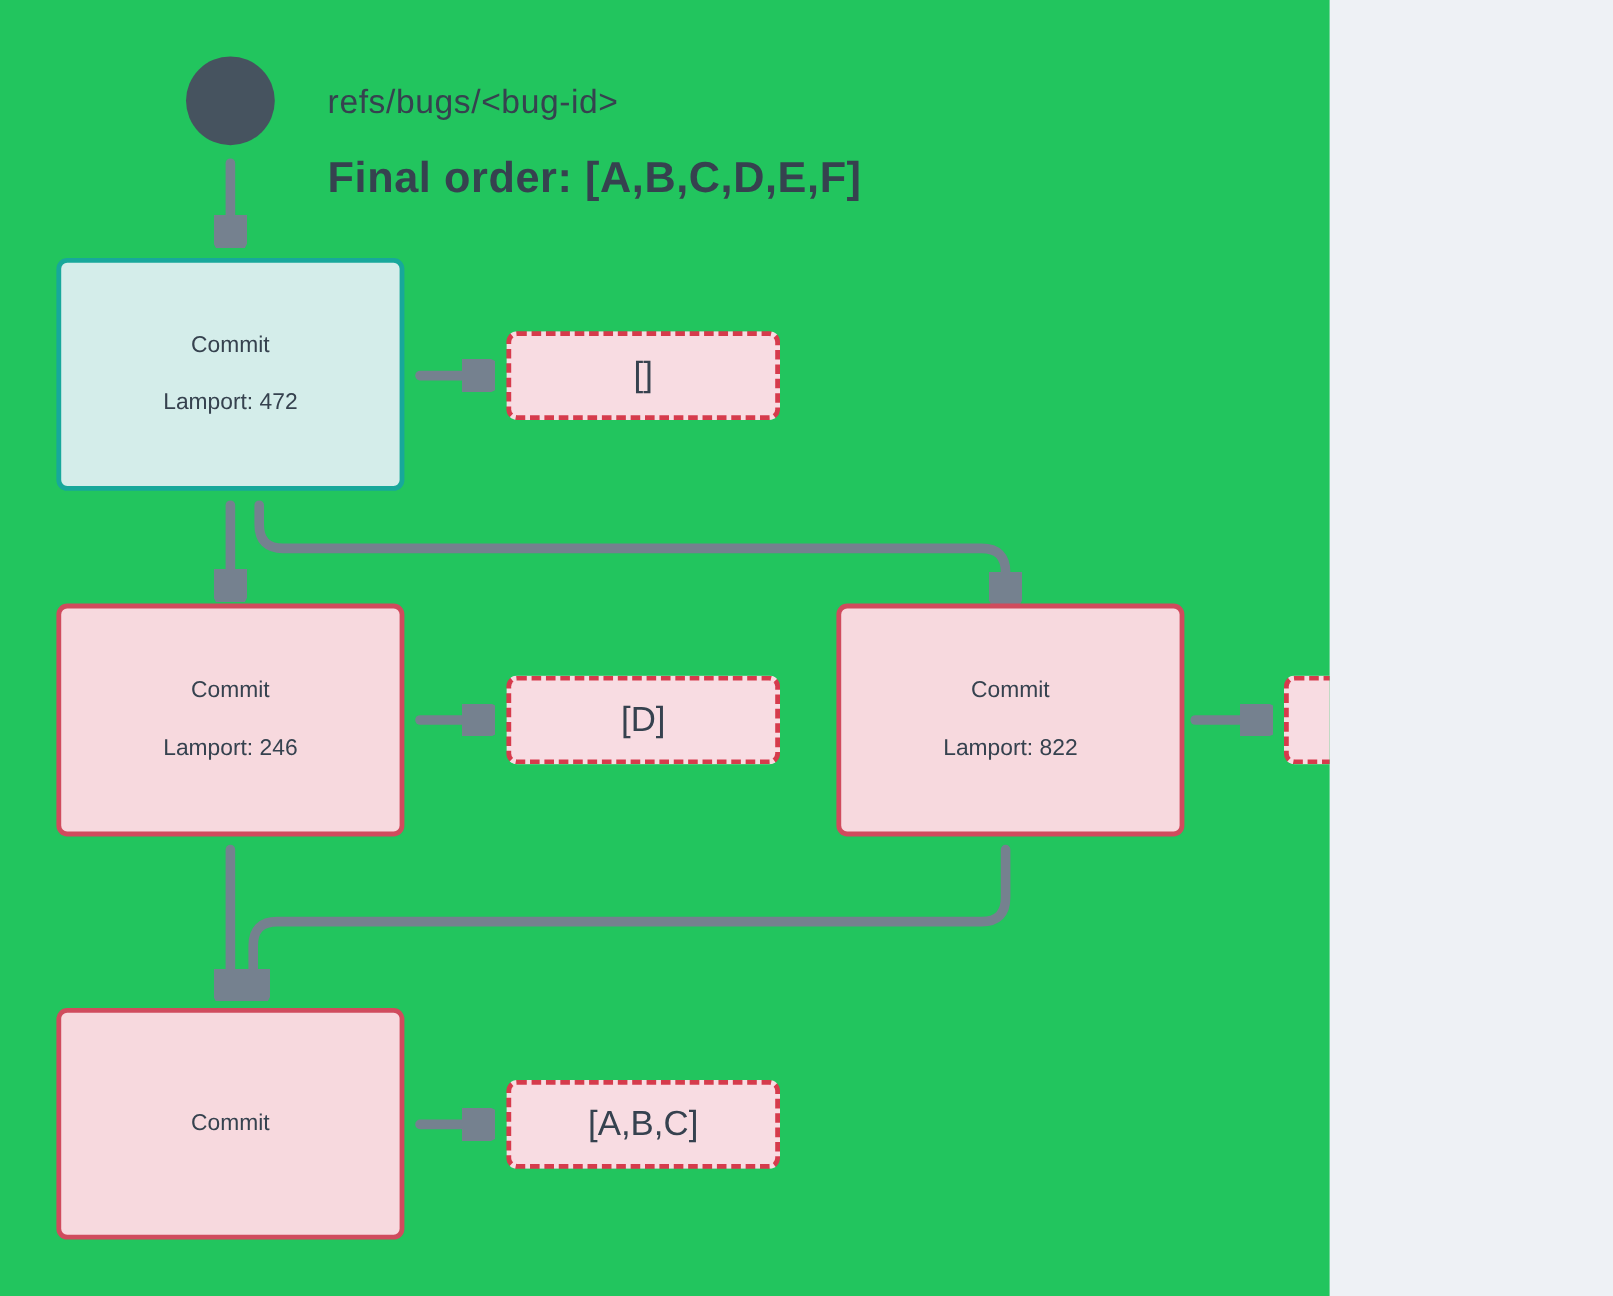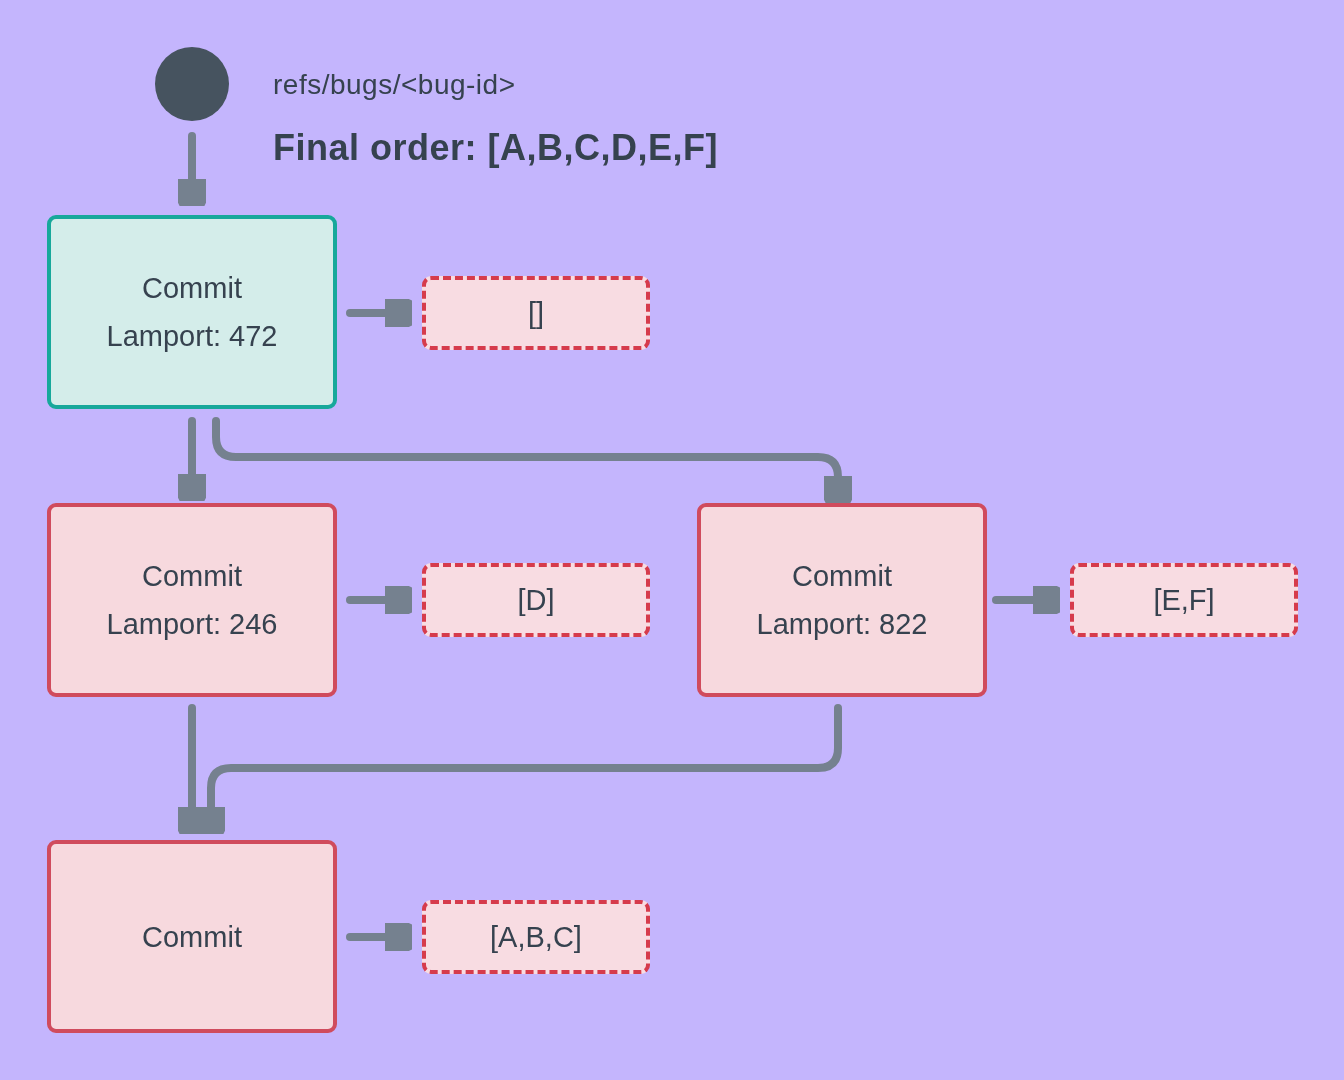--- a/index.html
+++ b/index.html
@@ -1,20 +1,20 @@
 <!DOCTYPE html>
 <html><head>
 <meta charset="utf-8">
 <style>
   html, body { margin: 0; padding: 0; background: #eef1f5; }
   .stage {
     position: relative;
-    width: 1344px;
+    width: 1108px;
     height: 1080px;
-    background: #c4b5fd;
+    background: #22c55e;
     font-family: "Liberation Sans", sans-serif;
     color: #36424f;
     overflow: hidden;
   }
   .head-circle {
     position: absolute;
     left: 155px; top: 47px;
     width: 74px; height: 74px;
     border-radius: 50%;
     background: #46535f;
@@ -33,21 +33,21 @@
     letter-spacing: 0.5px;
   }
   .commit-box {
     position: absolute;
     box-sizing: border-box;
     border-radius: 9px;
     display: flex;
     flex-direction: column;
     align-items: center;
     justify-content: center;
-    font-size: 29px;
+    font-size: 19px;
     line-height: 48px;
     text-align: center;
   }
   .commit-teal { background: #d4edea; border: 4px solid #17a89b; }
   .commit-pink { background: #f7d9de; border: 4px solid #d04b5d; }
   .pos-commit-864 { left: 47px;  top: 215px; width: 290px; height: 194px; }
   .pos-commit-246 { left: 47px;  top: 503px; width: 290px; height: 194px; }
   .pos-commit-537 { left: 697px; top: 503px; width: 290px; height: 194px; }
   .pos-commit-127 { left: 47px;  top: 840px; width: 290px; height: 193px; }
   .payload-box {

